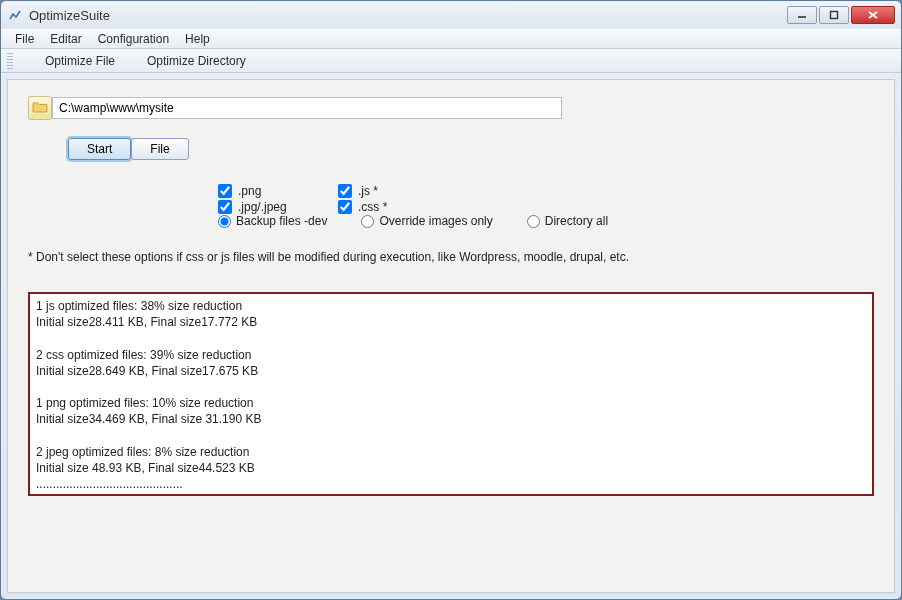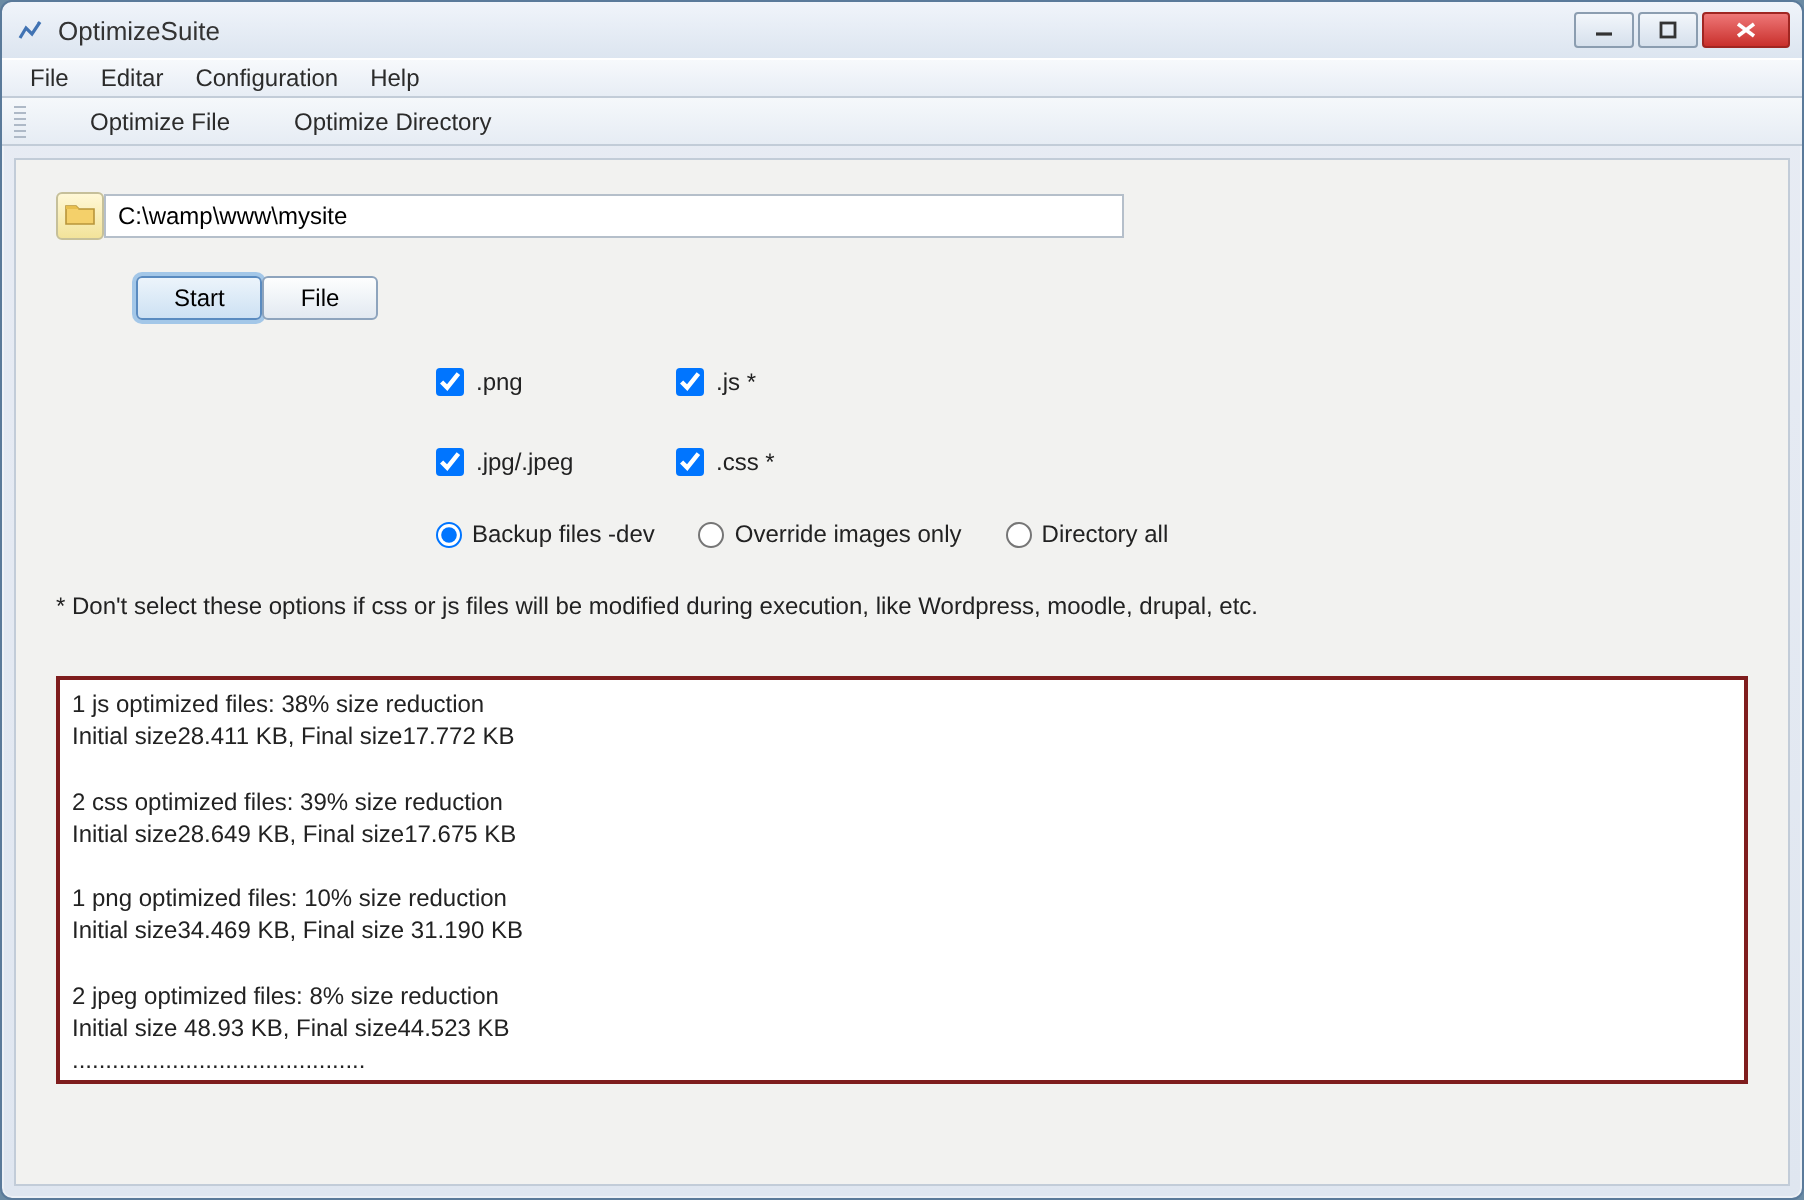--- a/index.html
+++ b/index.html
@@ -146,34 +146,33 @@
   font-family: inherit;
 }
 .btn.primary {
   box-shadow: 0 0 0 2px #a3c7e8;
   border-color: #5a8bc0;
   background: linear-gradient(#ecf4fb, #cde1f3);
 }
 .filetypes {
   display: grid;
   grid-template-columns: 120px 120px;
-  row-gap: 26px;
+  row-gap: 2px;
   margin-left: 190px;
-  margin-bottom: 22px;
 }
 .chk {
   display: flex;
   align-items: center;
   gap: 6px;
   color: #222;
 }
 .chk input { width: 14px; height: 14px; }
 .radios {
   display: flex;
-  gap: 22px;
+  gap: 34px;
   margin-left: 190px;
   margin-bottom: 22px;
 }
 .radio {
   display: flex;
   align-items: center;
   gap: 5px;
   color: #222;
 }
 .radio input { width: 13px; height: 13px; }

